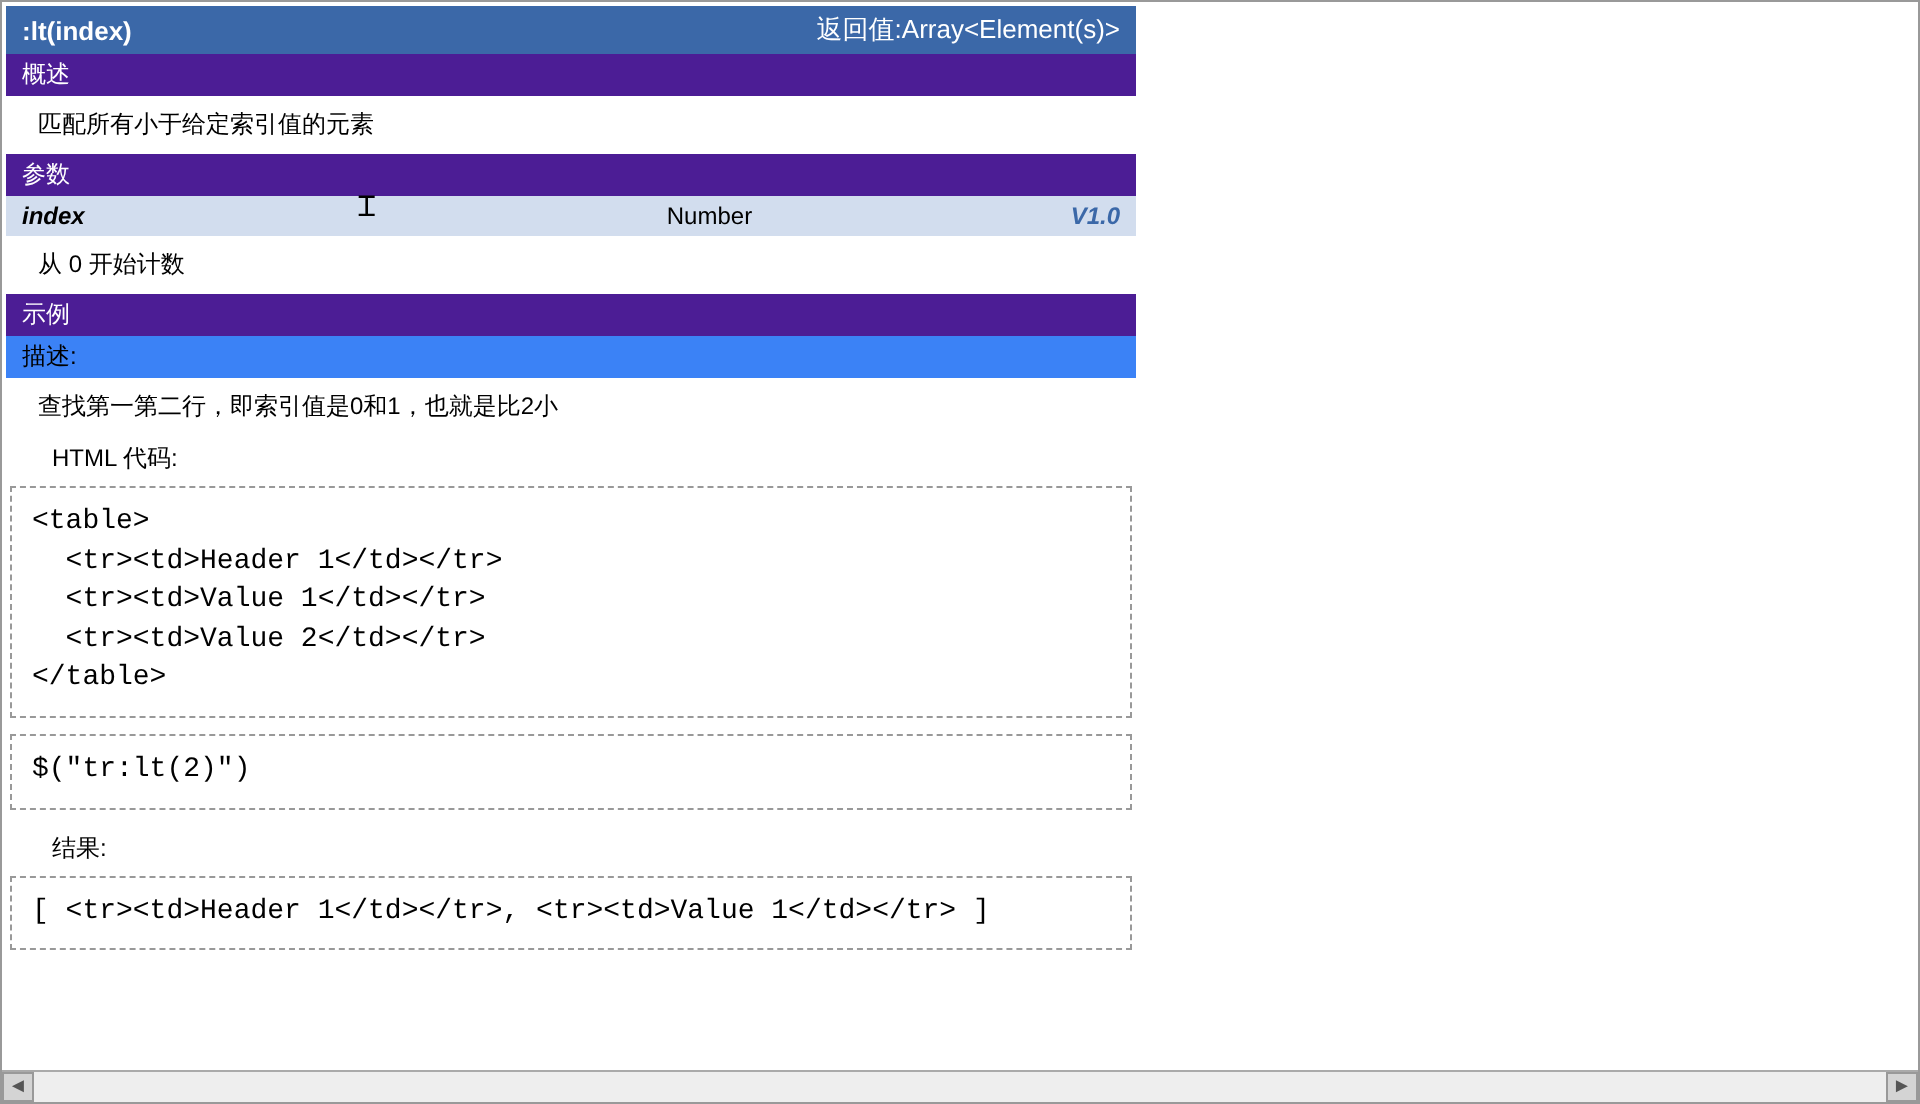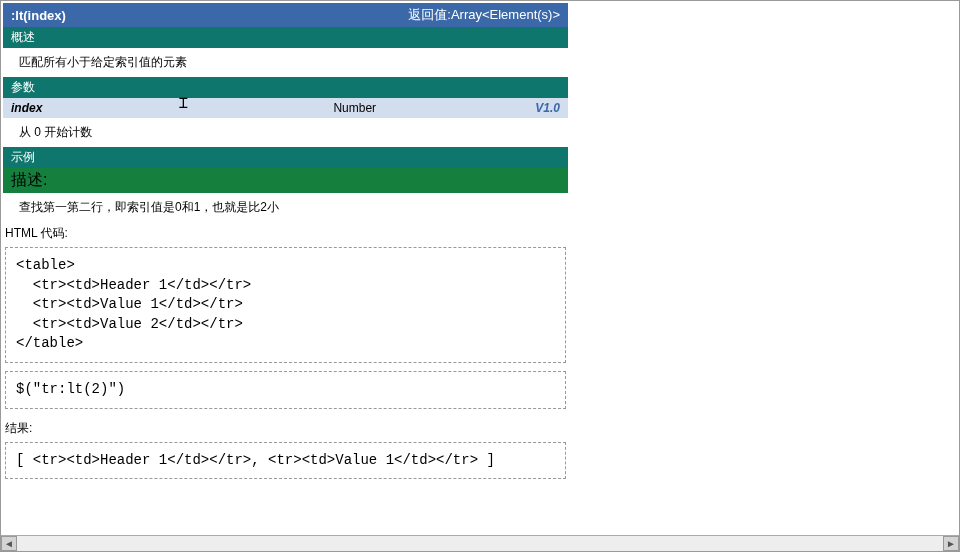--- a/index.html
+++ b/index.html
@@ -2,28 +2,28 @@
 <html><head>
 <meta charset="utf-8">
 <style>
 * { margin: 0; padding: 0; box-sizing: border-box; }
 body { font-family: Arial, "Microsoft YaHei", sans-serif; font-size: 12px; background: #fff; color: #000; width: 960px; height: 552px; overflow: hidden; position: relative; }
 .outer { border: 1px solid #999; width: 960px; height: 552px; position: relative; }
 .content { padding: 2px 0 0 2px; }
 .doc { width: 565px; }
 .title-bar { background: #3b68a8; color: #fff; padding: 3px 8px; display: flex; justify-content: space-between; align-items: center; font-size: 13px; gap: 12px; }
 .title-bar .t { font-weight: bold; }
-.section-hdr { background: #0f766e; color: #fff; padding: 2px 8px; font-size: 12px; margin-top: 0; }
+.section-hdr { background: #4c1d95; color: #fff; padding: 2px 8px; font-size: 12px; margin-top: 0; }
 .desc { padding: 6px 16px; font-size: 12px; }
 .param-row { background: #d2ddee; padding: 3px 8px; display: flex; justify-content: space-between; align-items: center; }
 .param-row .pn { font-weight: bold; width: 33%; font-style: italic; }
 .param-row .pt { width: 33%; text-align: right; }
 .param-row .pv { width: 33%; text-align: right; font-style: italic; color: #3b68a8; font-weight: bold; }
-.sub-hdr { background: #15803d; padding: 2px 8px; font-size: 16px; }
-.code-label { font-size: 12px; padding: 3px 2px; }
+.sub-hdr { background: #3b82f6; padding: 2px 8px; font-size: 12px; }
+.code-label { font-size: 12px; padding: 3px 2px; margin-left: 21px; }
 .code-box { border: 1px dashed #999; padding: 8px 10px; margin: 2px 2px 8px 2px; font-family: "Courier New", monospace; font-size: 14px; line-height: 1.4; white-space: pre; overflow: hidden; }
 .cursor { position: absolute; left: 178px; top: 94px; font-size: 14px; color: #000; pointer-events: none; }
 .watermark { position: absolute; right: 6px; bottom: 10px; color: rgba(120,120,120,0.55); font-size: 14px; font-style: italic; pointer-events: none; }
 .hscroll { position: absolute; left: 0; right: 0; bottom: 0; height: 16px; background: #e6e6e6; border-top: 1px solid #aaa; display: flex; align-items: stretch; }
 .sbtn { width: 16px; background: #d4d4d4; border: 1px solid #999; display: flex; align-items: center; justify-content: center; font-size: 10px; color: #555; }
 .strack { flex: 1; background: #eee; }
 </style>
 </head>
 <body>
 

